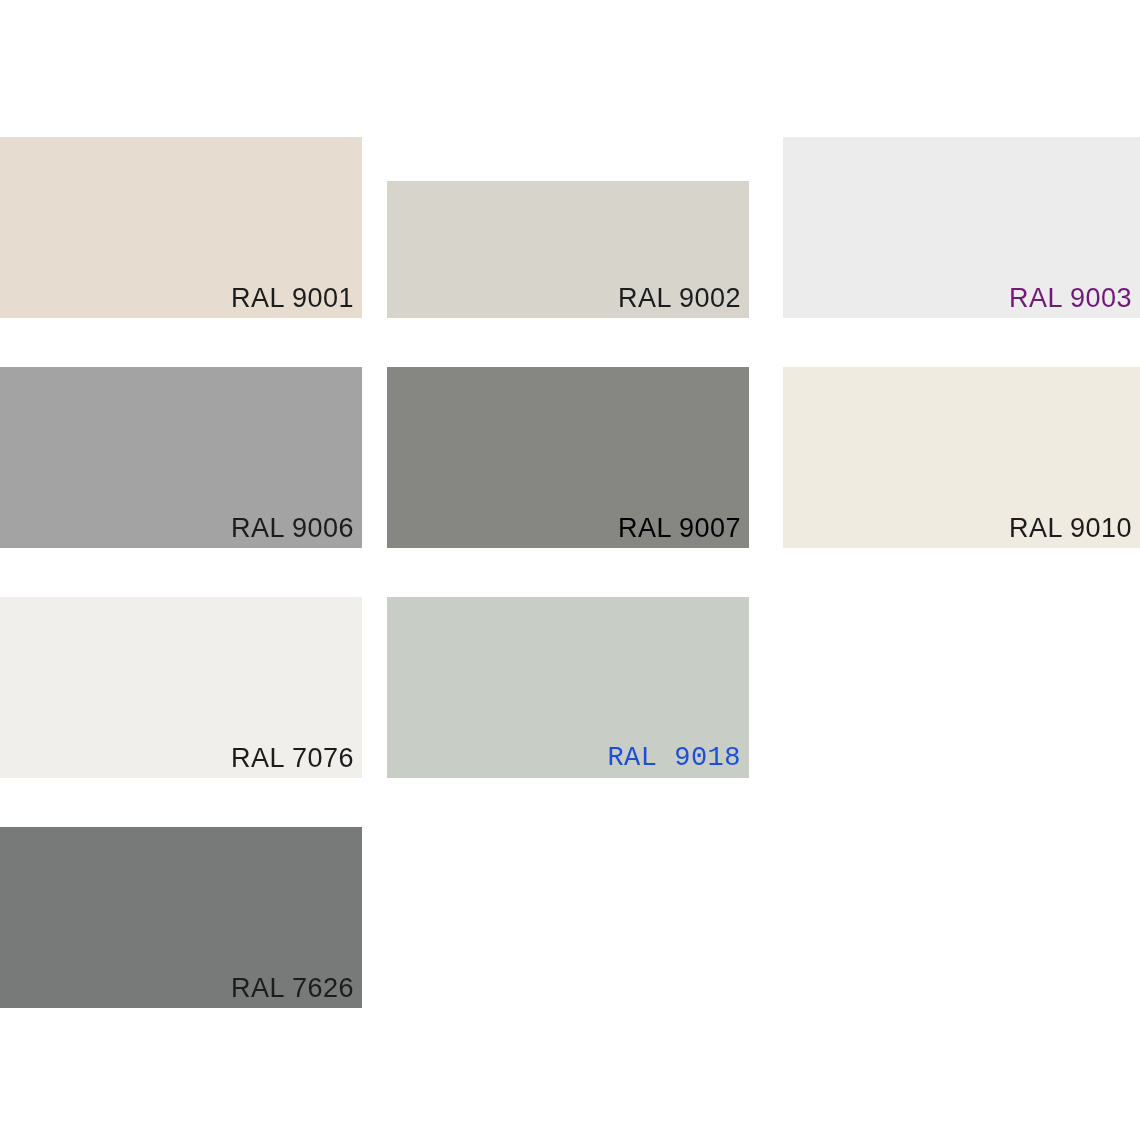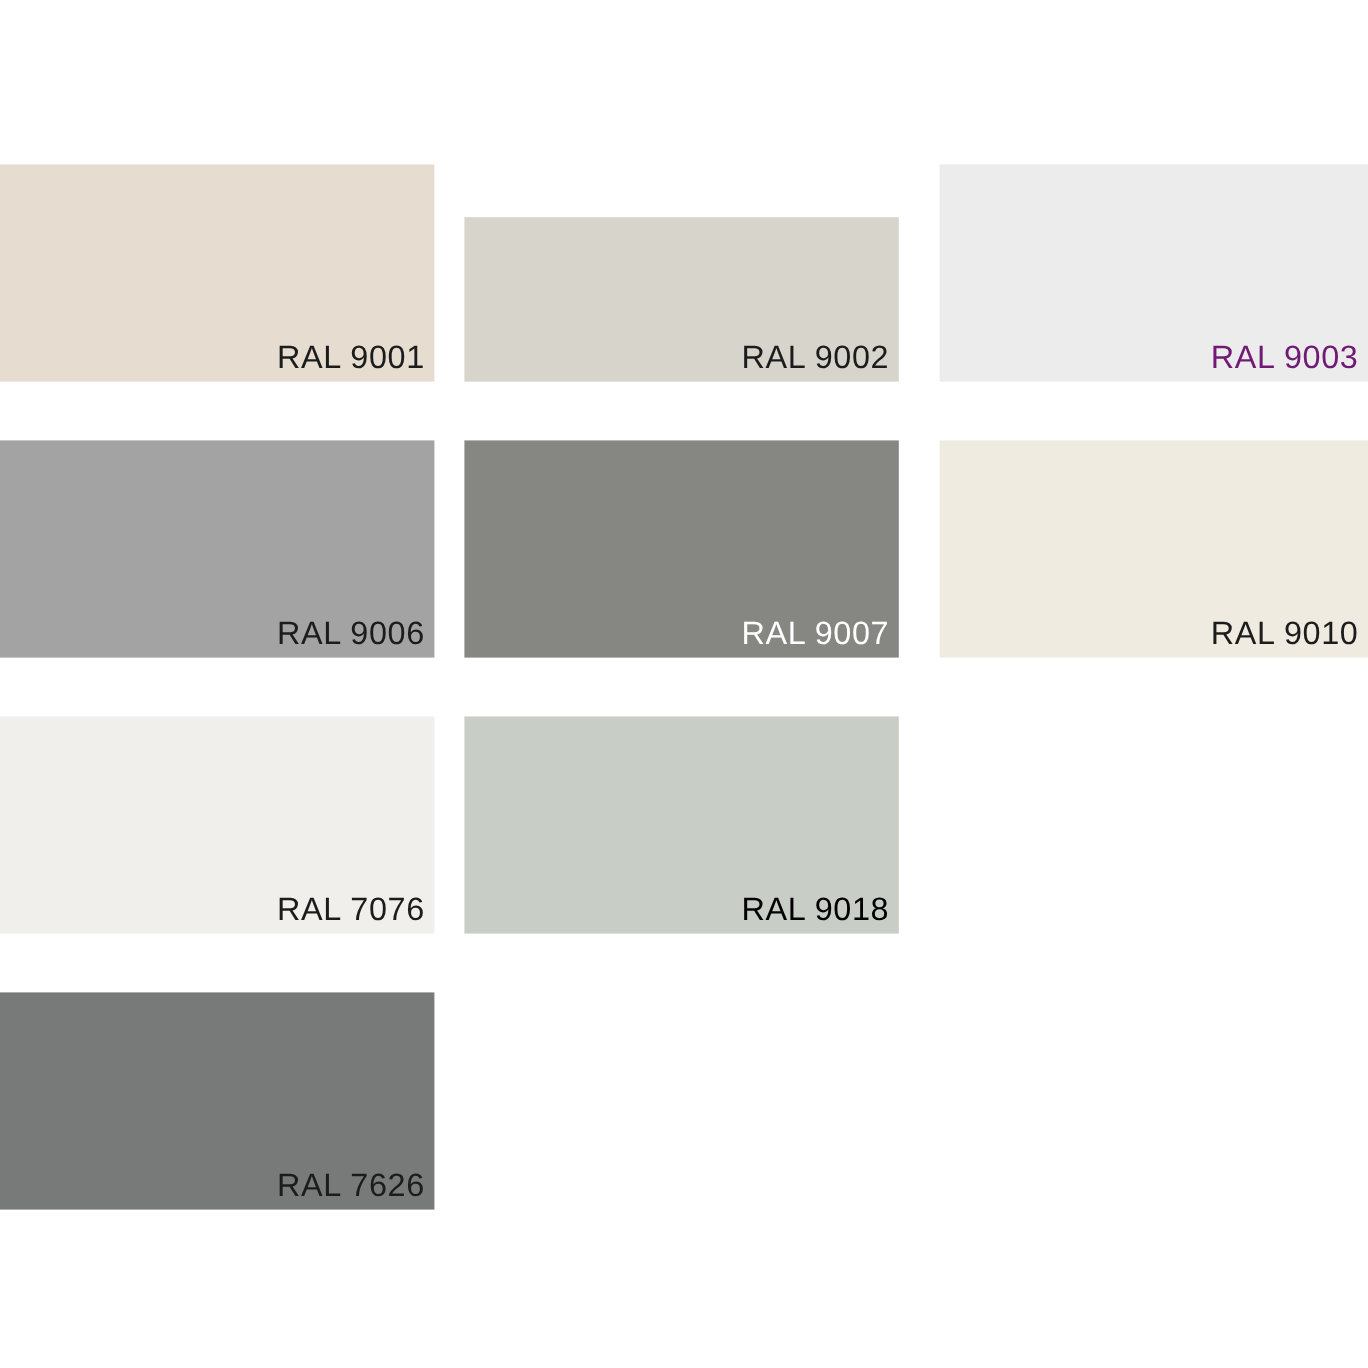--- a/index.html
+++ b/index.html
@@ -72,31 +72,31 @@
       <span class="swatch-label" style="color: rgb(28, 28, 28);">RAL 9002</span>
     </div>
     <div class="swatch col-3" style="background-color: rgb(235, 236, 235);">
       <span class="swatch-label" style="color: #701a75;">RAL 9003</span>
     </div>
 
     <div class="swatch col-1" style="background-color: rgb(163, 163, 163);">
       <span class="swatch-label" style="color: rgb(28, 28, 28);">RAL 9006</span>
     </div>
     <div class="swatch col-2" style="background-color: rgb(134, 134, 130);">
-      <span class="swatch-label" style="color: #ffffff;">RAL 9007</span>
+      <span class="swatch-label" style="color: #000000;">RAL 9007</span>
     </div>
     <div class="swatch col-3" style="background-color: rgb(239, 235, 225);">
       <span class="swatch-label" style="color: rgb(28, 28, 28);">RAL 9010</span>
     </div>
 
     <div class="swatch col-1" style="background-color: rgb(241, 239, 235);">
       <span class="swatch-label" style="color: rgb(28, 28, 28);">RAL 7076</span>
     </div>
     <div class="swatch col-2" style="background-color: rgb(200, 205, 198);">
-      <span class="swatch-label" style="color: #000000;">RAL 9018</span>
+      <span class="swatch-label" style="color: #1d4ed8; font-family: Liberation Mono, monospace;">RAL 9018</span>
     </div>
 
     <div class="swatch col-1" style="background-color: rgb(120, 122, 121);">
       <span class="swatch-label" style="color: rgb(28, 28, 28);">RAL 7626</span>
     </div>
     <div class="swatch col-2 gap-cell"></div>
     <div class="swatch col-3 gap-cell"></div>
 
   </div>
 </div>

